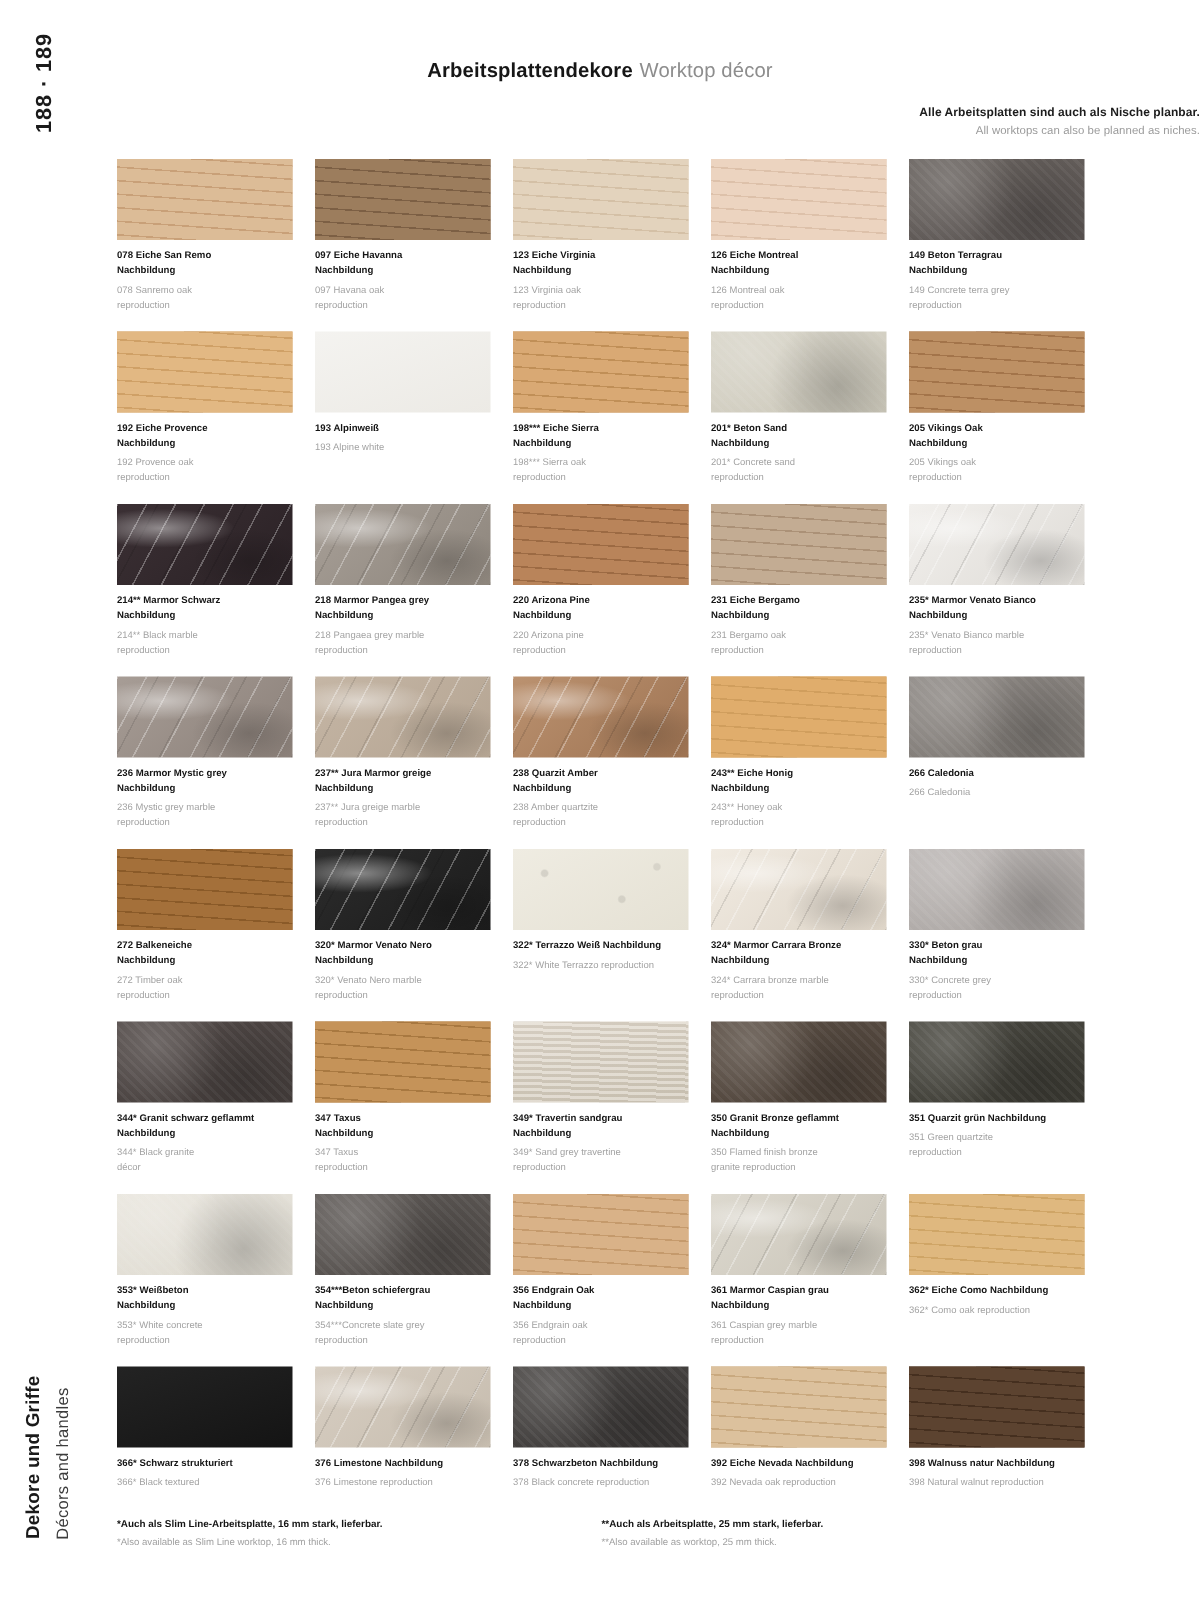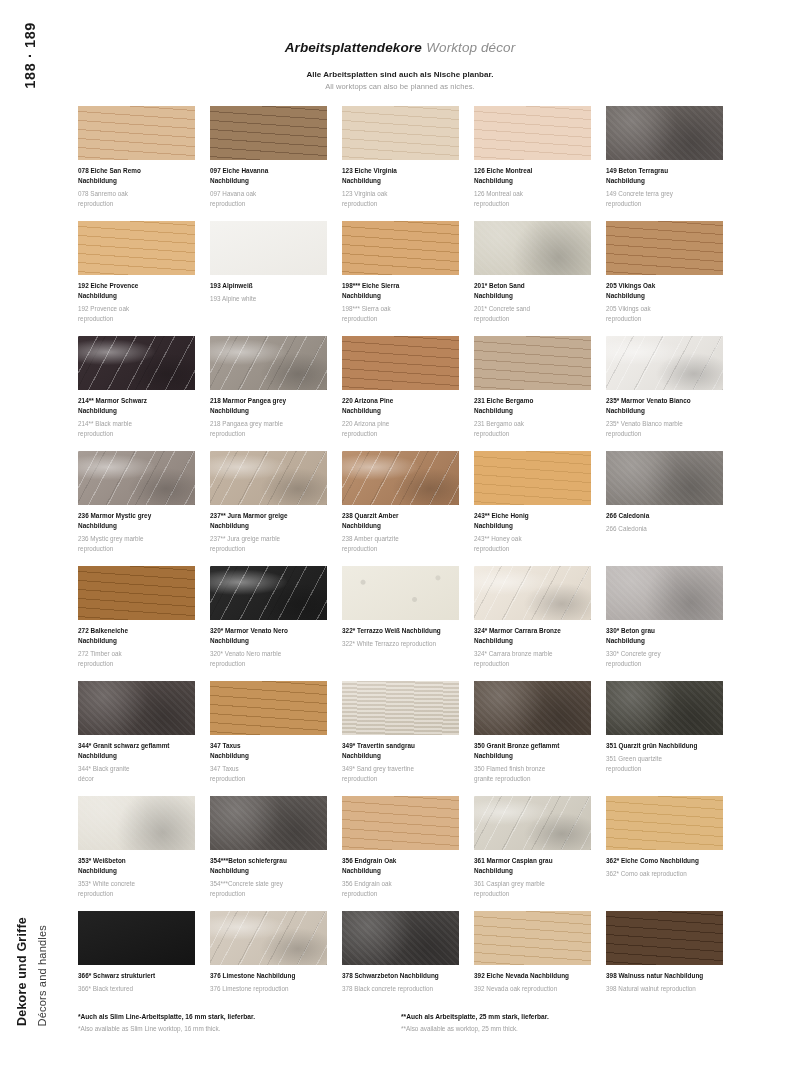--- a/index.html
+++ b/index.html
@@ -29,24 +29,24 @@
   }
   .rail-section .rs-bold, .rail-section .rs-light {
     writing-mode: vertical-rl; transform: rotate(180deg);
     white-space: nowrap;
   }
   .rail-section .rs-bold { font-size: 12.5px; font-weight: bold; color: #1a1a1a; letter-spacing: .2px; }
   .rail-section .rs-light { font-size: 11px; font-weight: normal; color: #3c3c3c; letter-spacing: .2px; }
 
   
   .hdr { position: absolute; left: 0; top: 38px; width: 800px; text-align: center; }
-  .hdr-line { font-size: 13.5px; letter-spacing: .1px; font-style: italic; }
+  .hdr-line { font-size: 13.5px; letter-spacing: .1px; }
   .hdr-de { font-weight: bold; color: #161616; }
   .hdr-en { color: #8d8d8d; font-weight: normal; }
-  .sub { position: absolute; left: 0; top: 70px; width: 800px; text-align: center; }
+  .sub { position: absolute; left: 0; top: 70px; width: 800px; text-align: right; }
   .sub-de { font-size: 8px; font-weight: bold; color: #1d1d1d; display: block; letter-spacing: .05px; }
   .sub-en { font-size: 7.6px; color: #9a9a9a; display: block; margin-top: 3px; letter-spacing: .05px; }
 
   
   .grid {
     position: absolute; left: 78px; top: 106px;
     width: 646px;
     display: grid;
     grid-template-columns: repeat(5, 117px);
     column-gap: 15px;

